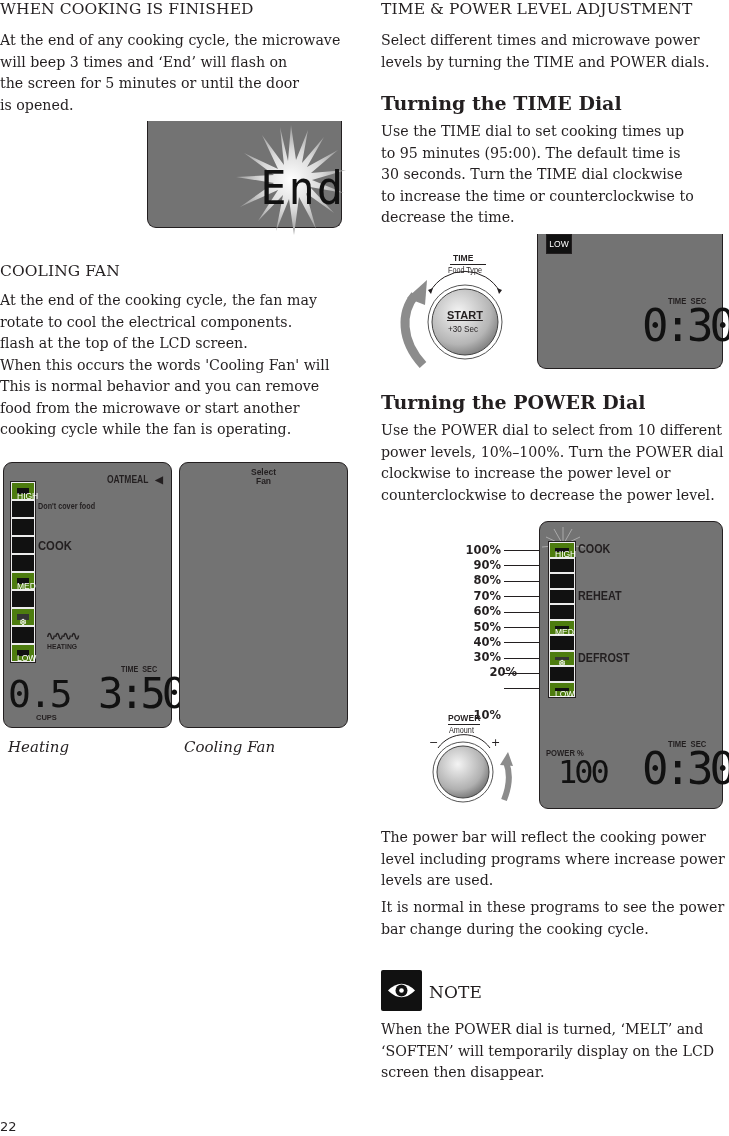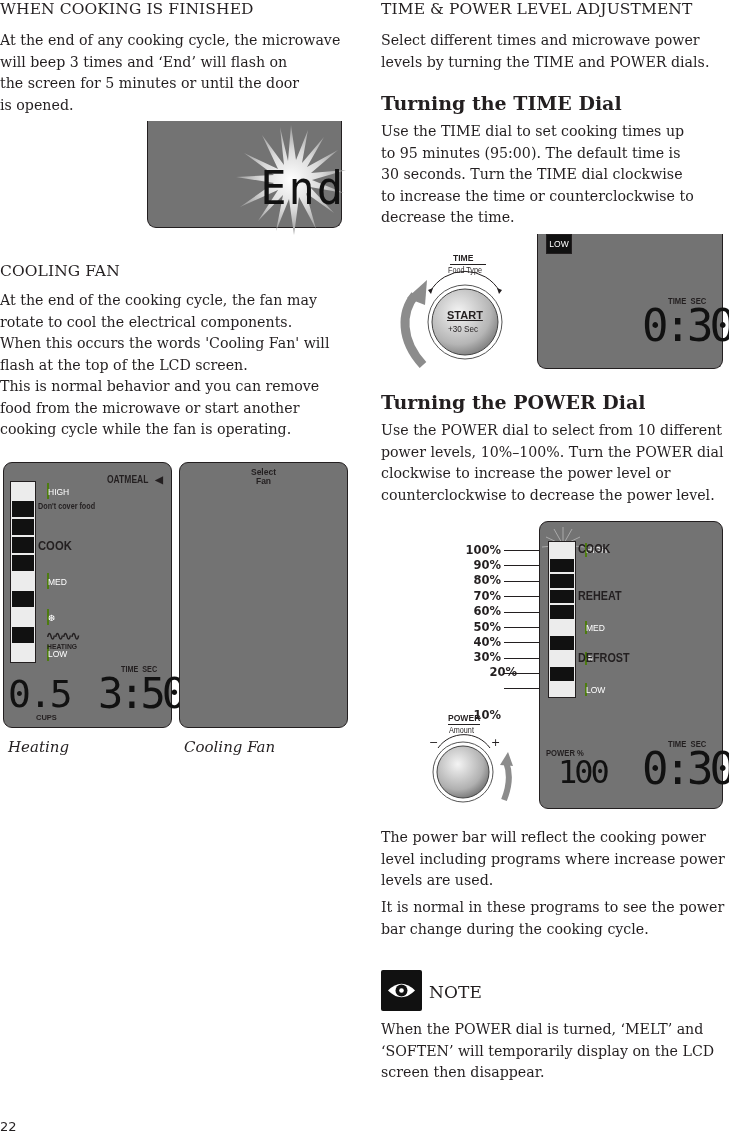--- a/index.html
+++ b/index.html
@@ -10,21 +10,21 @@
   .h2 { font-family:"DejaVu Serif", serif; font-size:19px; font-weight:bold; margin:0; white-space:nowrap; }
   .p  { font-family:"DejaVu Serif", serif; font-size:14.2px; line-height:21.5px; margin:0; }
   .line { display:block; white-space:nowrap; }
   .caption { font-family:"DejaVu Serif", serif; font-style:italic; font-size:15px; }
   .lcd { position:absolute; background:#737373; border:1.5px solid #231f20; border-radius:9px; box-sizing:border-box; }
   .lcd.open-top { border-top:none; border-top-left-radius:0; border-top-right-radius:0; }
   .cond { font-family:"Liberation Sans", sans-serif; font-weight:bold; transform-origin:left center; display:inline-block; white-space:nowrap; }
   .bar { position:absolute; border:1.5px solid #231f20; background:#ececec; padding:1px; box-sizing:border-box; }
   .seg { height:20px; background:#111; margin-bottom:2px; color:#fff; font-family:"Liberation Sans", sans-serif;
          font-size:8.5px; text-align:center; line-height:20px; box-sizing:border-box; }
-  .seg.lbl { border:1px solid #4d7c0f;margin-left:35px; }
+  .seg.lbl { border:5px solid #4d7c0f; }
   .seg:last-child { margin-bottom:0; }
   .digits { font-family:"DejaVu Sans Mono", monospace; color:#111; position:absolute; line-height:1; }
   .pct { position:absolute; font-family:"DejaVu Sans", sans-serif; font-size:11.5px; text-align:right; width:40px; color:#231f20;font-weight:bold; }
   .tick { position:absolute; height:1.2px; background:#231f20; }
   .note-icon { position:absolute; width:41px; height:41px; background:#111; border-radius:2px; }
 </style>
 </head>
 <body>
 
 <section>
@@ -48,22 +48,22 @@
     </svg>
     <div class="digits abs" style="left:110px; top:44px; font-size:46px; letter-spacing:2px; transform:scaleX(0.95);">End</div>
   </div>
 </section>
 
 <section>
   <h1 class="h1 abs" style="left:0; top:262px;">COOLING FAN</h1>
   <div class="p abs" style="left:0; top:290px;">
     <span class="line">At the end of the cooking cycle, the fan may</span>
     <span class="line">rotate to cool the electrical components.</span>
+    <span class="line">flash at the top of the LCD screen.</span>
     <span class="line">When this occurs the words 'Cooling Fan' will</span>
-    <span class="line">flash at the top of the LCD screen.</span>
     <span class="line">This is normal behavior and you can remove</span>
     <span class="line">food from the microwave or start another</span>
     <span class="line">cooking cycle while the fan is operating.</span>
   </div>
 </section>
 
 <div class="lcd" style="left:3px; top:462px; width:169px; height:266px;">
   <div class="bar" style="left:6px; top:18px; width:26px;">
     <div class="seg lbl" style="height:16px; line-height:16px;">HIGH</div>
     <div class="seg" style="height:16px;"></div>

